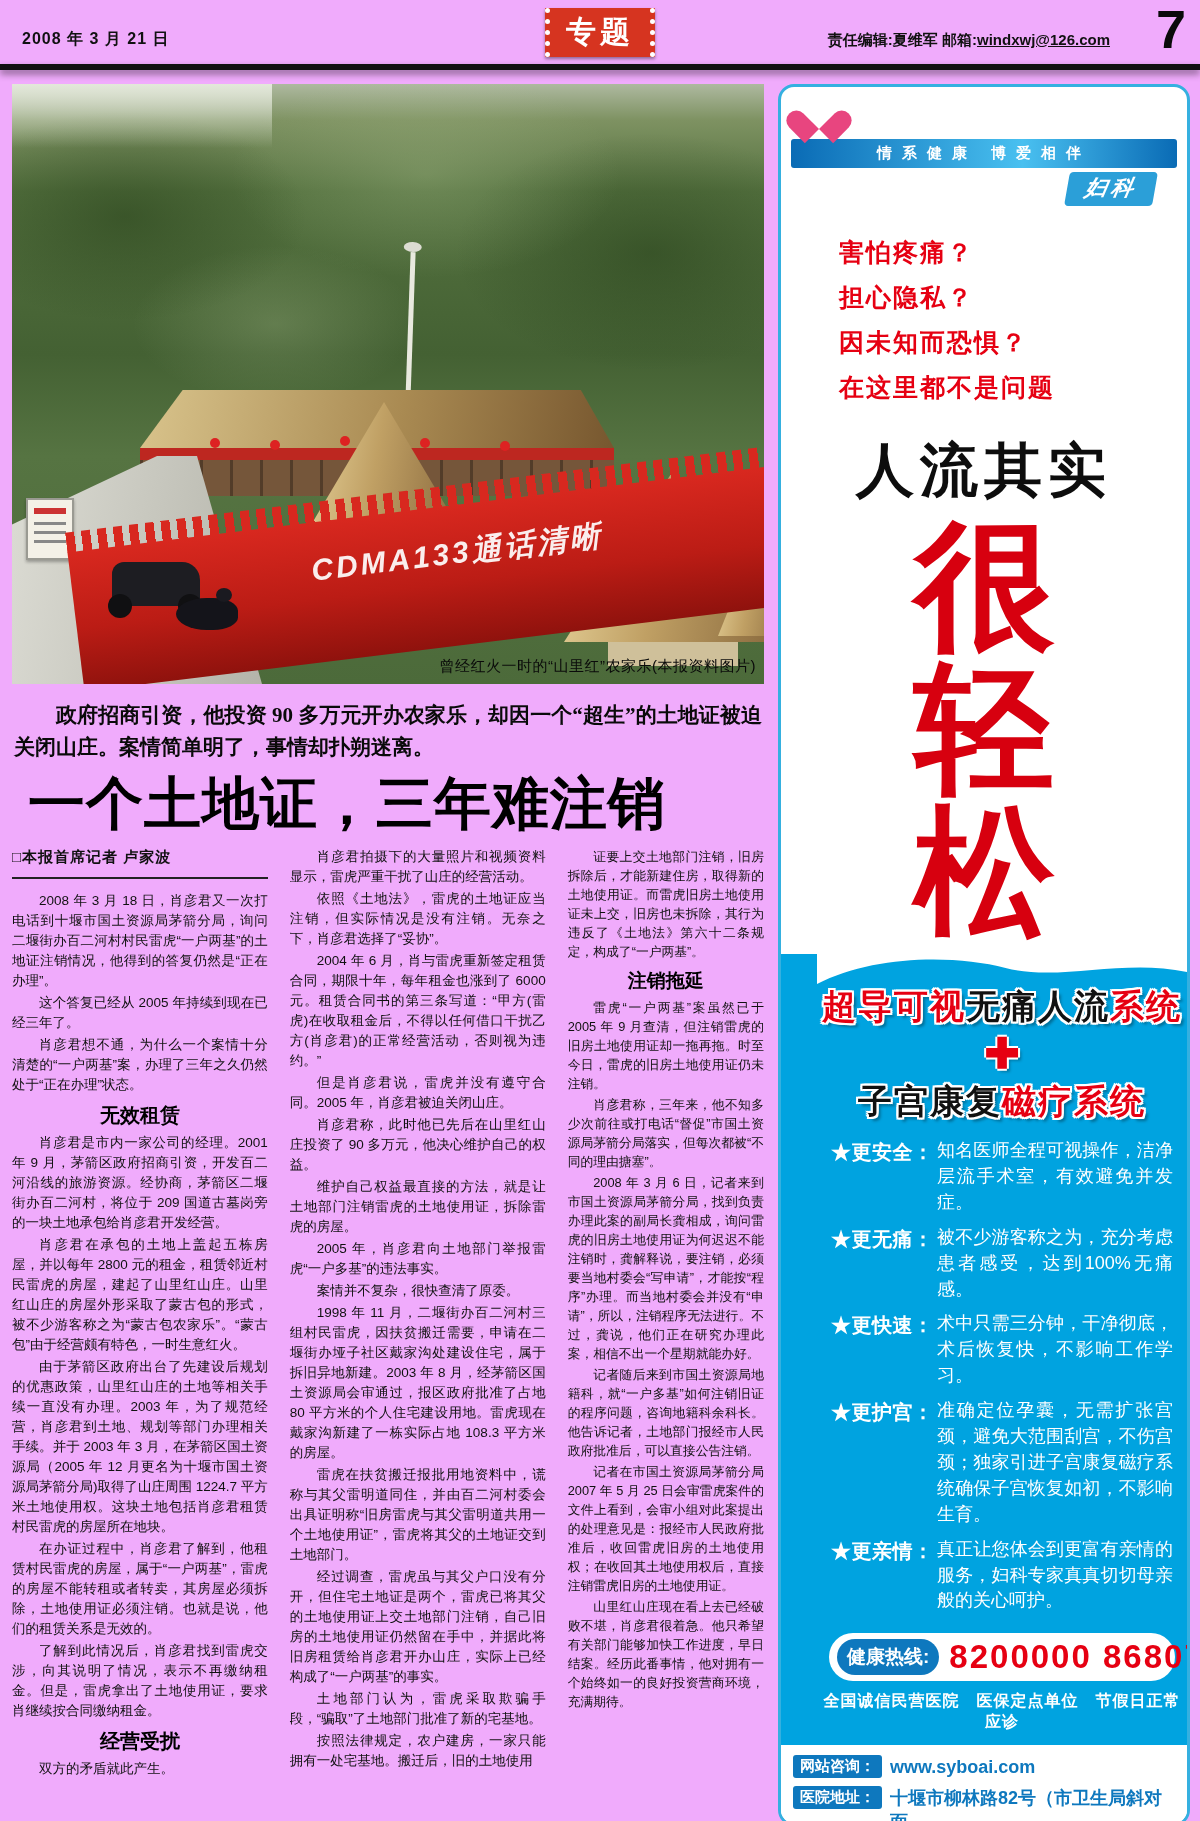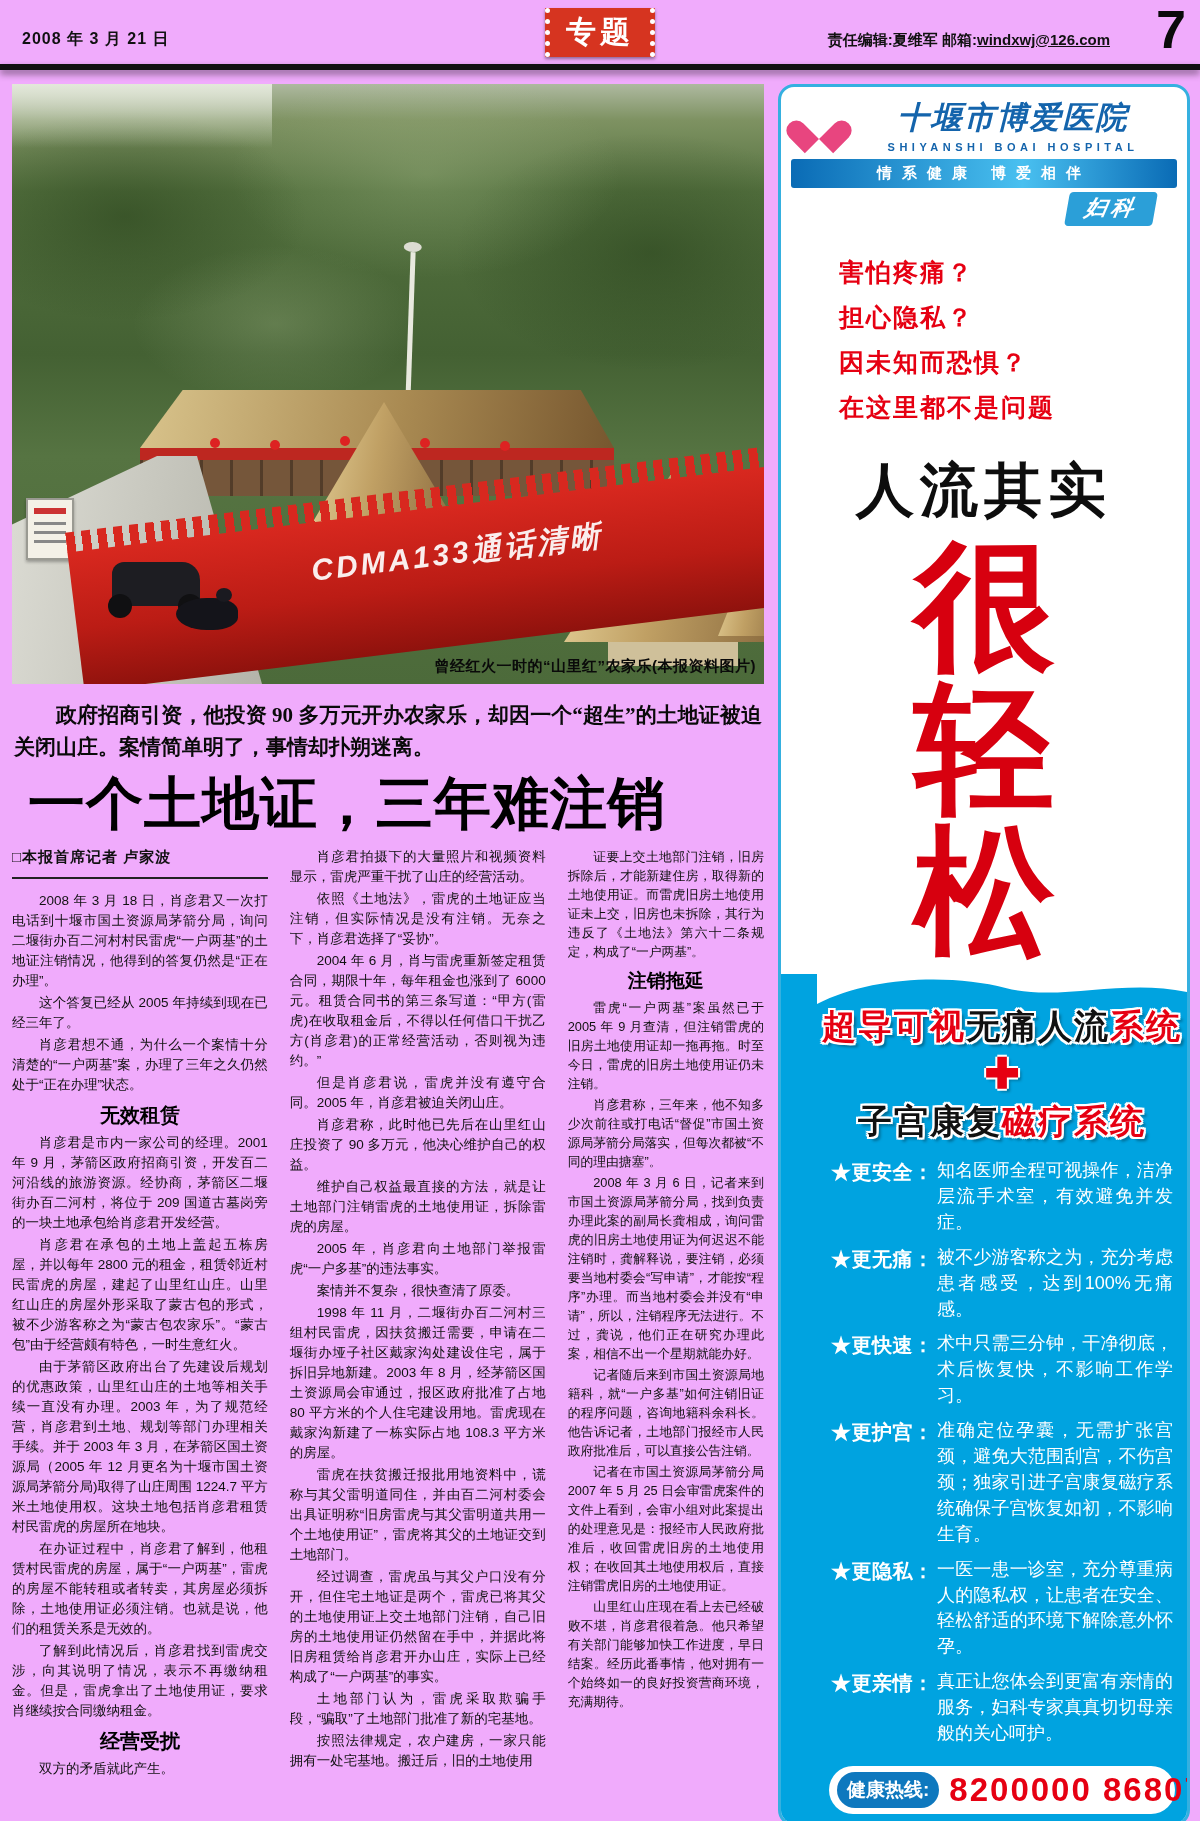--- a/index.html
+++ b/index.html
@@ -49,21 +49,21 @@
   .sign-board::after { content:""; position:absolute; left:6px; top:22px; right:6px; height:26px; background:repeating-linear-gradient(#888 0 3px, transparent 3px 9px); }
   .road { position:absolute; left:0; top:372px; width:250px; height:228px; background:linear-gradient(100deg,#dcdcd4,#b4b4aa); clip-path:polygon(58% 0, 74% 0, 100% 100%, 0 100%, 0 30%); }
   .red-fence { position:absolute; left:64px; top:468px; width:840px; height:140px; background:linear-gradient(180deg,#d8281f 0%, #bb1c15 55%, #8f120d 100%); transform:rotate(-7deg); transform-origin:left center; }
   .red-fence::before { content:""; position:absolute; left:0; top:-20px; width:100%; height:21px; background:repeating-linear-gradient(90deg, #d8281f 0 9px, rgba(0,0,0,0) 9px 16px); }
   .fence-text { position:absolute; left:240px; top:28px; color:#fff; font-weight:900; font-style:italic; font-size:30px; letter-spacing:3px; opacity:.92; }
   .moto { position:absolute; left:100px; top:478px; width:88px; height:44px; background:#1d1d22; border-radius:12px 18px 6px 6px; }
   .moto::before { content:""; position:absolute; left:-4px; bottom:-12px; width:24px; height:24px; background:#101012; border-radius:50%; }
   .moto::after { content:""; position:absolute; right:-2px; bottom:-12px; width:24px; height:24px; background:#101012; border-radius:50%; }
   .person { position:absolute; left:164px; top:514px; width:62px; height:32px; background:#14141a; border-radius:50% 40% 40% 50%; }
   .person::before { content:""; position:absolute; right:6px; top:-10px; width:16px; height:14px; background:#1a1a20; border-radius:50%; }
-  .photo-caption { position:absolute; right:8px; bottom:8px; font-size:15px; font-weight:bold; color:#0a0a0a; letter-spacing:.5px; }
+  .photo-caption { position:absolute; right:8px; bottom:8px; font-size:15px; font-weight:normal; color:#0a0a0a; letter-spacing:.5px; }
 
   
   .lead-paragraph { margin:16px 2px 8px 2px; font-size:21px; font-weight:bold; line-height:1.5; color:#0a0a0a; text-indent:2em; text-align:justify; font-family:"Liberation Serif", serif; }
   .headline { font-size:57px; font-weight:900; color:#000; line-height:1.15; margin:0 0 10px 16px; letter-spacing:1px; font-family:Liberation Sans, sans-serif; }
   .article-columns { display:flex; gap:22px; align-items:flex-start; }
   .acol { text-align:justify; color:#111; }
   .acol p { text-indent:2em; margin:0 0 2px 0; }
   .col1 { width:258px; font-size:13.5px; line-height:20px; }
   .col2 { width:258px; font-size:13.5px; line-height:20px; }
   .col3 { width:198px; font-size:12.8px; line-height:19px; }
@@ -194,24 +194,20 @@
           <p>记者在市国土资源局茅箭分局 2007 年 5 月 25 日会审雷虎案件的文件上看到，会审小组对此案提出的处理意见是：报经市人民政府批准后，收回雷虎旧房的土地使用权；在收回其土地使用权后，直接注销雷虎旧房的土地使用证。</p>
           <p>山里红山庄现在看上去已经破败不堪，肖彦君很着急。他只希望有关部门能够加快工作进度，早日结案。经历此番事情，他对拥有一个始终如一的良好投资营商环境，充满期待。</p>
         </div>
       </div>
     </div>
 
     <div class="ad">
       <div class="ad-top">
         <div class="logo-row">
           <div class="heart-icon"></div>
-          <div class="hospital-names">
-            <div class="hospital-name">十堰市博爱医院</div>
-            <div class="hospital-name-en">SHIYANSHI  BOAI  HOSPITAL</div>
-          </div>
         </div>
         <div class="slogan-band">情系健康  博爱相伴</div>
         <div class="dept-row">
             <div class="dept-script">妇科</div>
           </div>
         <div class="questions">
           <div class="ad-question">害怕疼痛？</div>
           <div class="ad-question">担心隐私？</div>
           <div class="ad-question">因未知而恐惧？</div>
           <div class="ad-question">在这里都不是问题</div>
@@ -230,21 +226,20 @@
           </svg>
         <div class="system-title"><span class="st-red">超导可视</span><span class="st-black">无痛人流</span><span class="st-red">系统</span></div>
         <div class="plus-icon">✚</div>
         <div class="system-title"><span class="st-black">子宫康复</span><span class="st-red">磁疗系统</span></div>
 
         <div class="bullets">
           <div class="bullet-item"><span class="bullet-label">★更安全：</span><span>知名医师全程可视操作，洁净层流手术室，有效避免并发症。</span></div>
           <div class="bullet-item"><span class="bullet-label">★更无痛：</span><span>被不少游客称之为，充分考虑患者感受，达到100%无痛感。</span></div>
           <div class="bullet-item"><span class="bullet-label">★更快速：</span><span>术中只需三分钟，干净彻底，术后恢复快，不影响工作学习。</span></div>
           <div class="bullet-item"><span class="bullet-label">★更护宫：</span><span>准确定位孕囊，无需扩张宫颈，避免大范围刮宫，不伤宫颈；独家引进子宫康复磁疗系统确保子宫恢复如初，不影响生育。</span></div>
-          <div class="bullet-item"><span class="bullet-label">★更隐私：</span><span>一医一患一诊室，充分尊重病人的隐私权，让患者在安全、轻松舒适的环境下解除意外怀孕。</span></div>
           <div class="bullet-item"><span class="bullet-label">★更亲情：</span><span>真正让您体会到更富有亲情的服务，妇科专家真真切切母亲般的关心呵护。</span></div>
         </div>
 
         <div class="hotline-bar">
           <span class="hotline-label">健康热线:</span>
           <span class="hotline-numbers">8200000  8680711</span>
         </div>
         <div class="credentials">全国诚信民营医院　医保定点单位　节假日正常应诊</div>
       </div>
 

